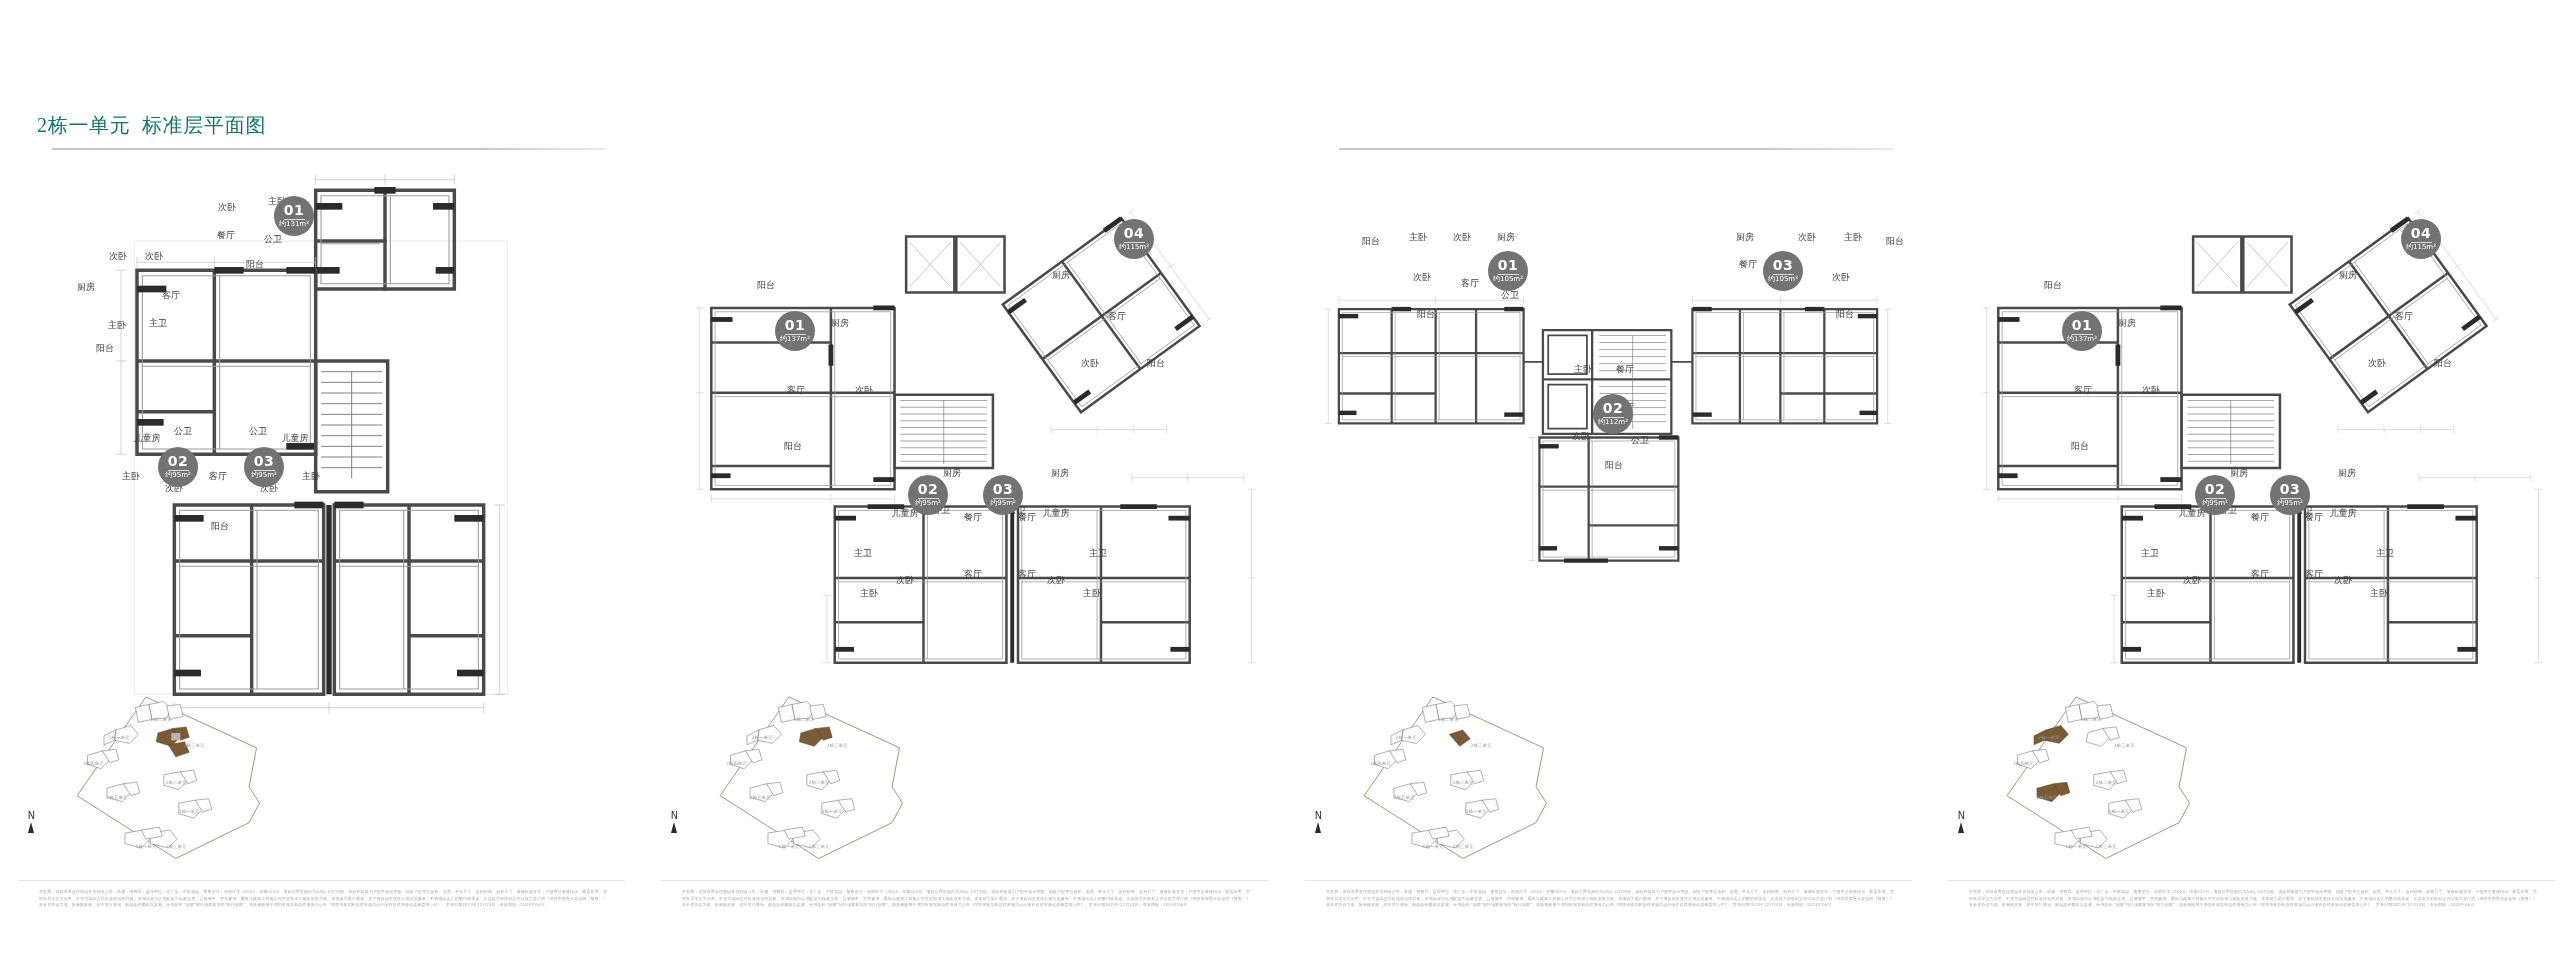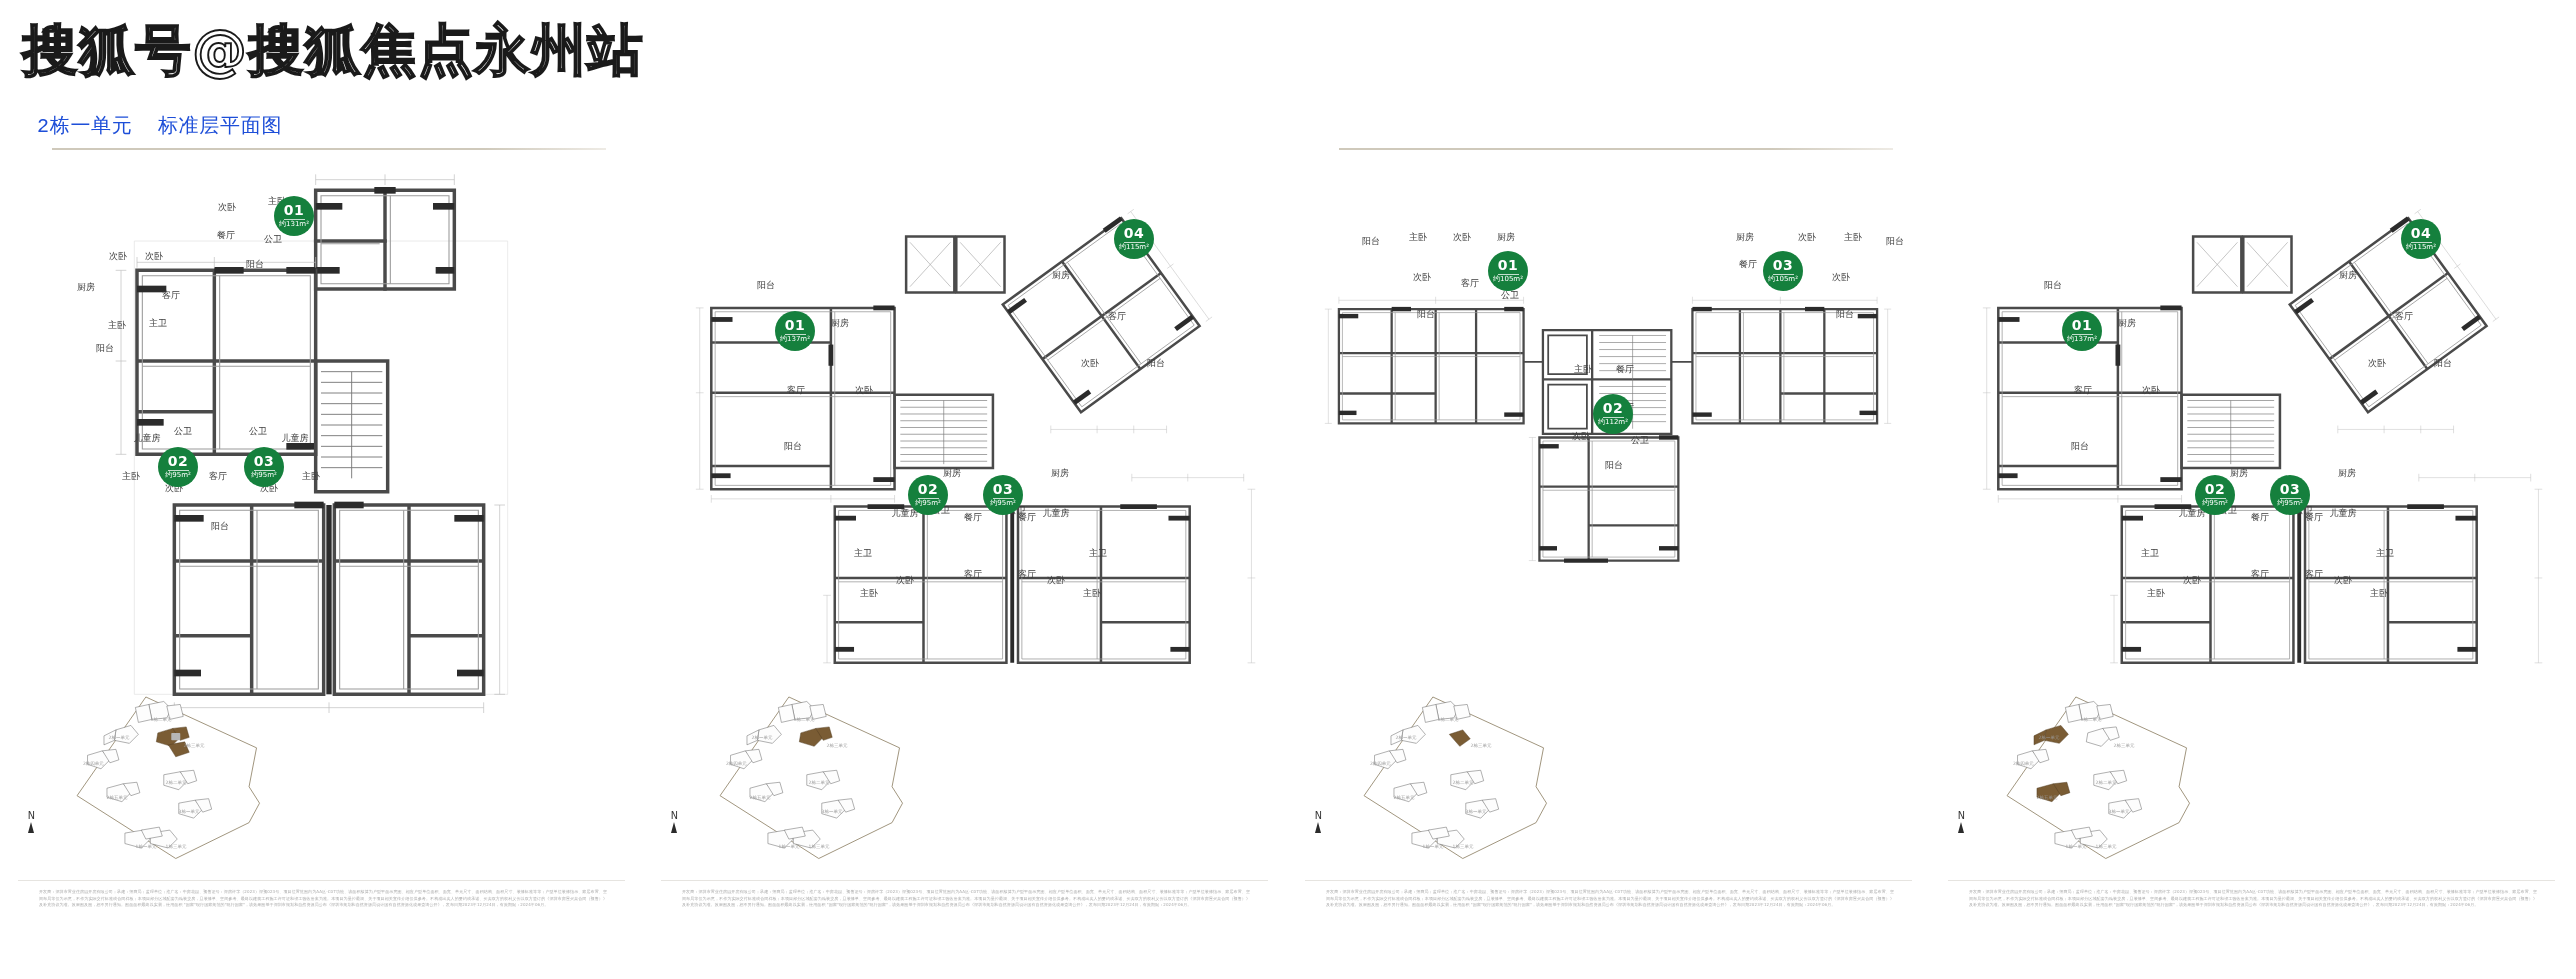--- a/index.html
+++ b/index.html
@@ -53,24 +53,24 @@
   }
 
   .ptitle-wrap {
     position: absolute;
     left: 37px; right: 30px;
     top: 112px;
     height: 39px;
   }
   .ptitle {
     font-size: 20px;
-    color: #1d4ed8;
+    color: #0f766e;
     letter-spacing: 0.7px;
     white-space: nowrap;
-    font-family: Liberation Mono, monospace;
+    font-family: Liberation Serif, serif;
   }
   .ptitle .sub {
     font-size: 13.5px;
     letter-spacing: 0;
   }
   .ptitle-rule {
     position: absolute;
     left: 15px; right: 7.5px;
     top: 36px;
     height: 1.5px;
@@ -85,21 +85,21 @@
     width: 598px;
     height: 560px;
   }
   .plan svg { width: 100%; height: 100%; display: block; }
 
   
   .badge {
     position: absolute;
     width: 40px; height: 40px;
     border-radius: 50%;
-    background: #15803d;
+    background: #737373;
     color: #ffffff;
     display: flex;
     flex-direction: column;
     align-items: center;
     justify-content: center;
     z-index: 20;
     box-shadow: 0 0 0 0 rgba(0,0,0,0);
   }
   .badge .num {
     font-size: 14px;
@@ -191,21 +191,20 @@
     text-align: justify;
     font-family: "DejaVu Sans", sans-serif;
     letter-spacing: 0.1px;
   }
 </style>
 </head>
 <body>
 
 <div id="page">
 
-  <div id="watermark">搜狐号@搜狐焦点永州站</div>
 
   <div class="panel-divider" style="left:643px"></div>
   <div class="panel-divider" style="left:1287px"></div>
   <div class="panel-divider" style="left:1930px"></div>
 
   <div class="panel p0">
     <div class="ptitle-wrap">
       <div class="ptitle">
         <span>2栋一单元</span><span class="sub"></span>&nbsp;&nbsp;<span>标准层平面图</span>
       </div>

